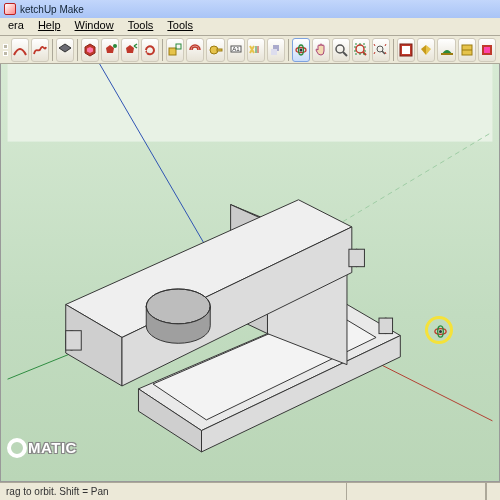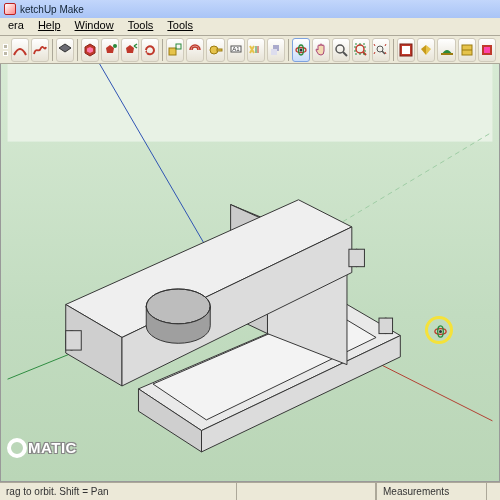--- a/index.html
+++ b/index.html
@@ -264,15 +264,14 @@
 
   <div class="watermark watermark-stroke">
     <span class="ring"></span><span>MATIC</span>
   </div>
 </div>
 
 <div class="status-bar">
   <div class="status-cell left">rag to orbit.  Shift = Pan</div>
   <div class="status-spacer"></div>
   <div class="status-cell mid"></div>
-  <div class="status-cell right">Measurements</div>
   <div class="status-cell end"></div>
 </div>
 
 </body></html>

